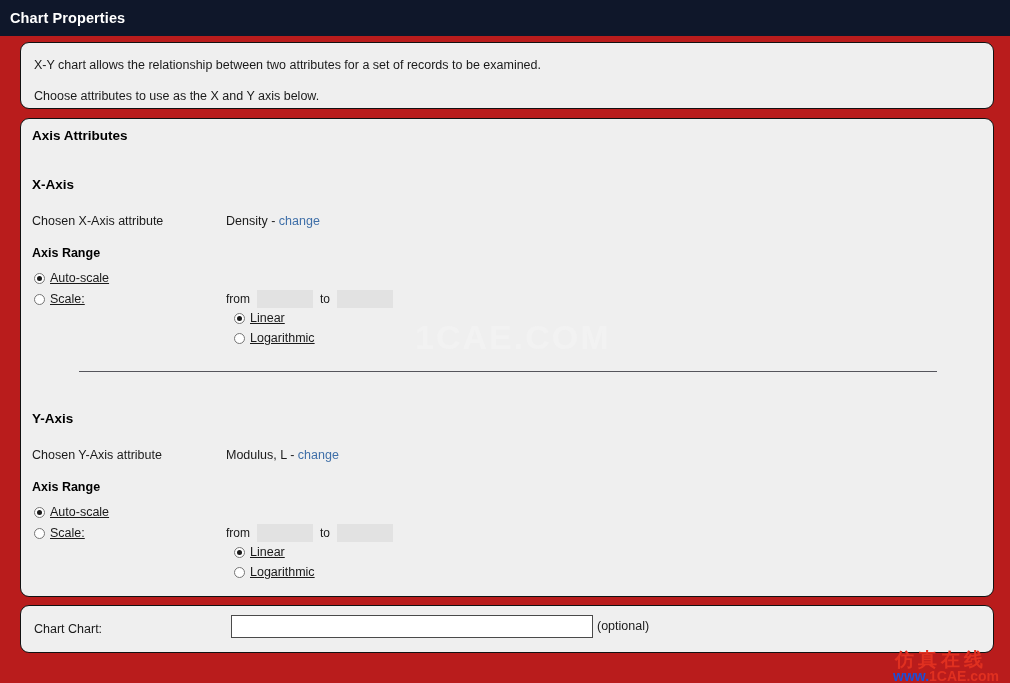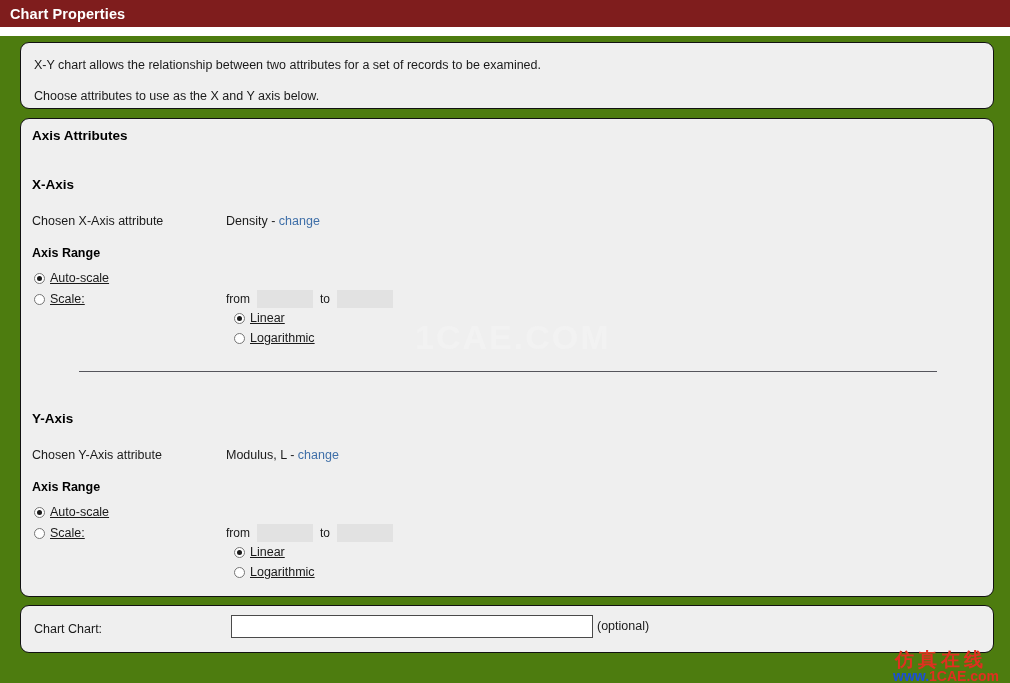--- a/index.html
+++ b/index.html
@@ -15,40 +15,40 @@
     color: #1a1a1a;
     overflow: hidden;
     position: relative;
   }
 
   
   .titlebar {
     position: absolute;
     left: 0; top: 0;
     width: 1010px;
-    height: 27px;
-    background: #7f1d1d;
+    height: 36px;
+    background: #0f172a;
     display: flex;
     align-items: center;
   }
   .titlebar-text {
     color: #ffffff;
     font-size: 14.5px;
     font-weight: bold;
     margin-left: 10px;
     letter-spacing: 0.1px;
   }
 
   
   .page {
     position: absolute;
     left: 0; top: 36px;
     width: 1010px;
     height: 647px;
-    background: #4d7c0f;
+    background: #b91c1c;
   }
 
   
   .panel {
     position: absolute;
     background: #efefef;
     border: 1px solid #111111;
     border-radius: 9px;
     box-sizing: border-box;
   }

